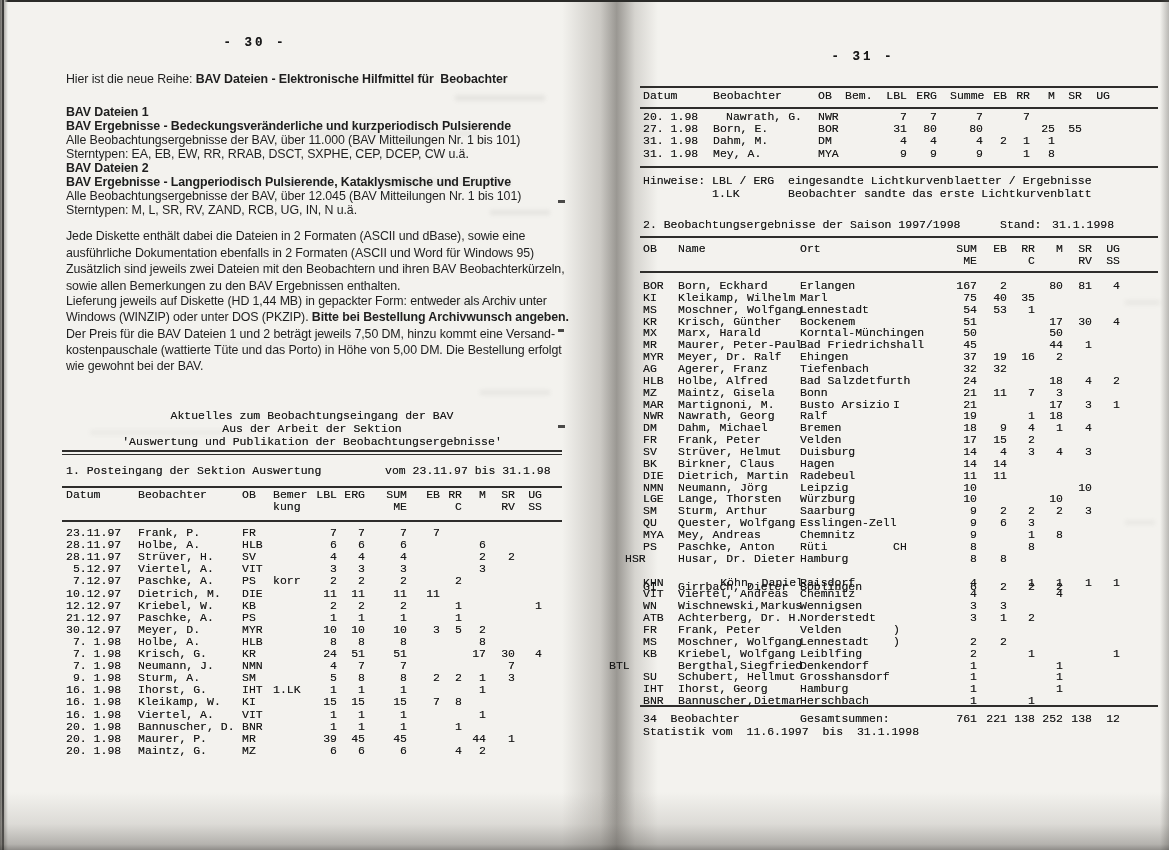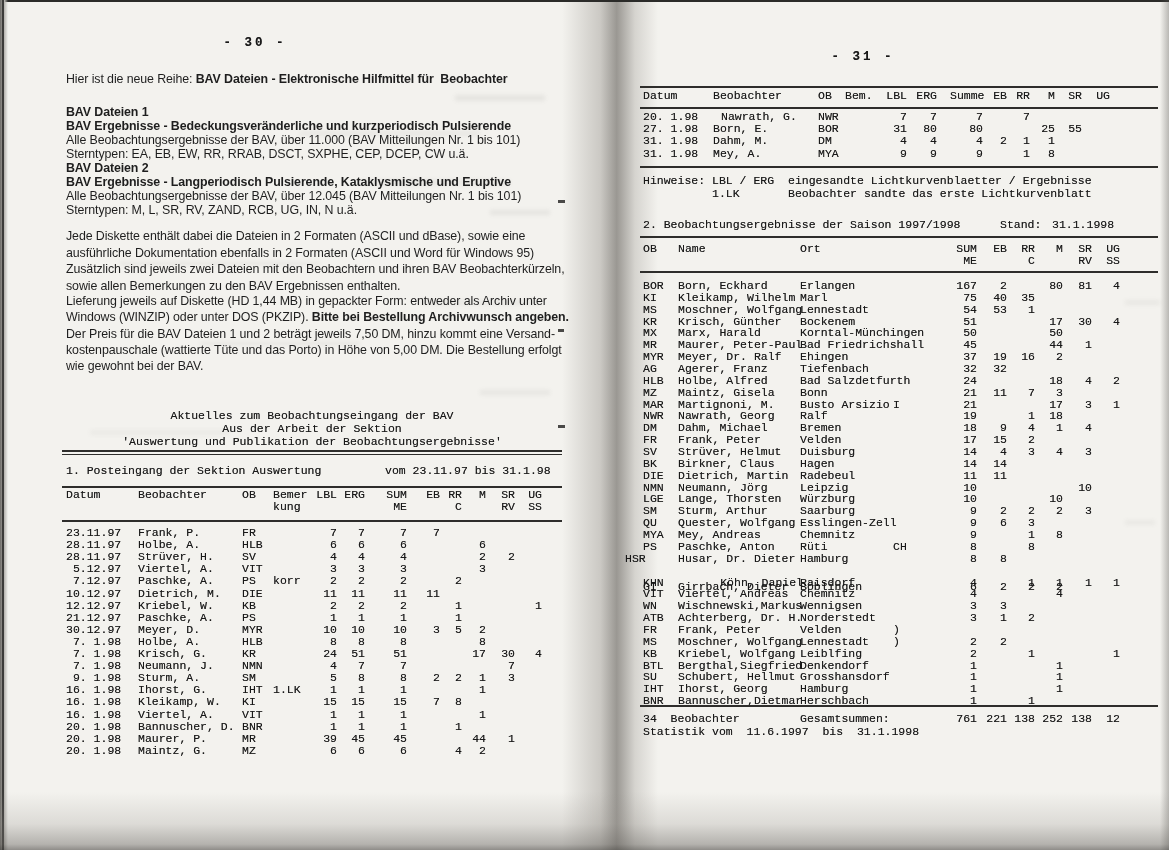--- a/index.html
+++ b/index.html
@@ -328,21 +328,21 @@
         <div class="cell" style="left: 1005px; width: 25px; text-align: right;">RR</div>
         <div class="cell" style="left: 1030px; width: 25px; text-align: right;">M</div>
         <div class="cell" style="left: 1055px; width: 27px; text-align: right;">SR</div>
         <div class="cell" style="left: 1083px; width: 27px; text-align: right;">UG</div>
       </div>
     </div>
   <div class="rule" style="left:640px;top:107px;width:518px;"></div>
   <div id="rtable1">
       <div class="row" style="top: 111px;">
         <div class="cell" style="left: 643px; width: 70px; text-align: left;">20. 1.98</div>
-        <div class="cell" style="left: 713px; width: 102px; text-align: left; margin-left: 8px;">Nawrath, G.</div>
+        <div class="cell" style="left: 713px; width: 102px; text-align: center;">Nawrath, G.</div>
         <div class="cell" style="left: 818px; width: 27px; text-align: left;">NWR</div>
         <div class="cell" style="left: 880px; width: 27px; text-align: right;">7</div>
         <div class="cell" style="left: 910px; width: 27px; text-align: right;">7</div>
         <div class="cell" style="left: 950px; width: 33px; text-align: right;">7</div>
         <div class="cell" style="left: 1005px; width: 25px; text-align: right;">7</div>
       </div>
       <div class="row" style="top: 123.2px;">
         <div class="cell" style="left: 643px; width: 70px; text-align: left;">27. 1.98</div>
         <div class="cell" style="left: 713px; width: 102px; text-align: left;">Born, E.</div>
         <div class="cell" style="left: 818px; width: 27px; text-align: left;">BOR</div>
@@ -664,21 +664,21 @@
       </div>
       <div class="row" style="top: 647.66px;">
         <div class="cell" style="left: 643px; width: 33px; text-align: left;">KB</div>
         <div class="cell" style="left: 678px; width: 125px; text-align: left;">Kriebel, Wolfgang</div>
         <div class="cell" style="left: 800px; width: 93px; text-align: left;">Leiblfing</div>
         <div class="cell" style="left: 940px; width: 37px; text-align: right;">2</div>
         <div class="cell" style="left: 1010px; width: 25px; text-align: right;">1</div>
         <div class="cell" style="left: 1093px; width: 27px; text-align: right;">1</div>
       </div>
       <div class="row" style="top: 659.52px;">
-        <div class="cell" style="left: 643px; width: 33px; text-align: left;">BTL</div>
+        <div class="cell" style="left: 609px; width: 33px; text-align: left;">BTL</div>
         <div class="cell" style="left: 678px; width: 125px; text-align: left;">Bergthal,Siegfried</div>
         <div class="cell" style="left: 800px; width: 93px; text-align: left;">Denkendorf</div>
         <div class="cell" style="left: 940px; width: 37px; text-align: right;">1</div>
         <div class="cell" style="left: 1038px; width: 25px; text-align: right;">1</div>
       </div>
       <div class="row" style="top: 671.38px;">
         <div class="cell" style="left: 643px; width: 33px; text-align: left;">SU</div>
         <div class="cell" style="left: 678px; width: 125px; text-align: left;">Schubert, Hellmut</div>
         <div class="cell" style="left: 800px; width: 93px; text-align: left;">Grosshansdorf</div>
         <div class="cell" style="left: 940px; width: 37px; text-align: right;">1</div>

